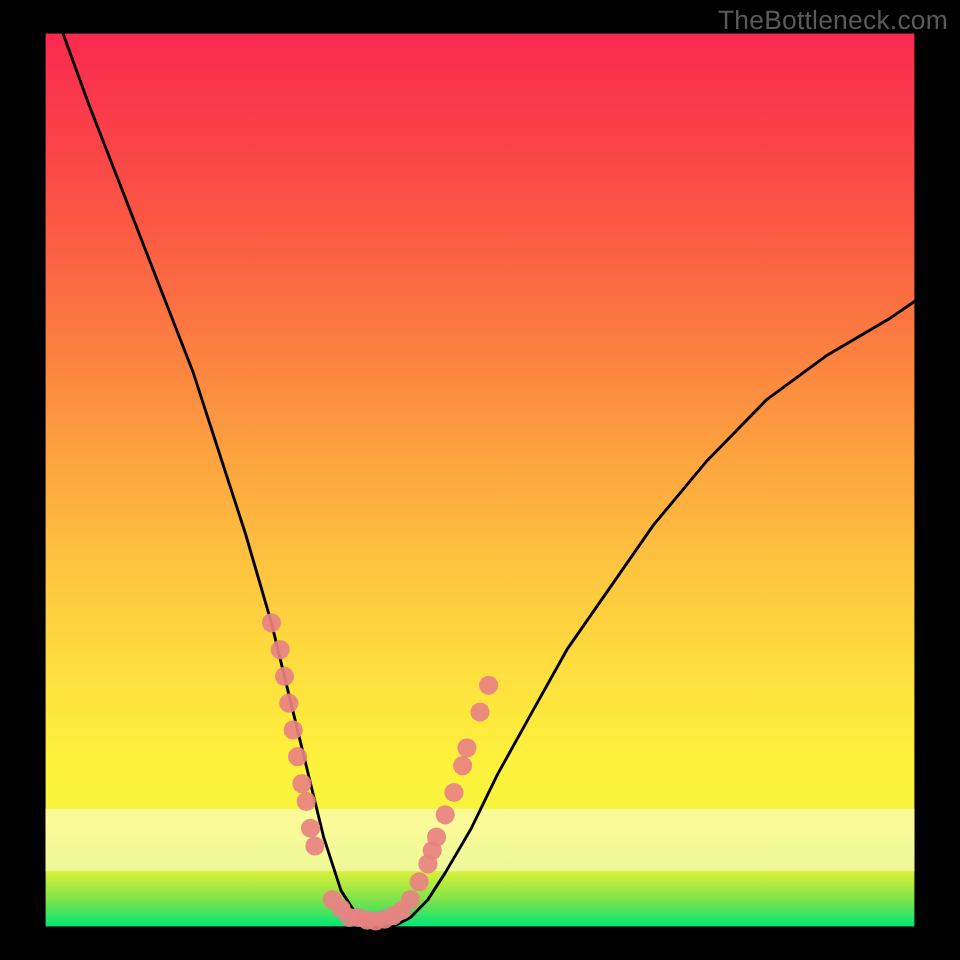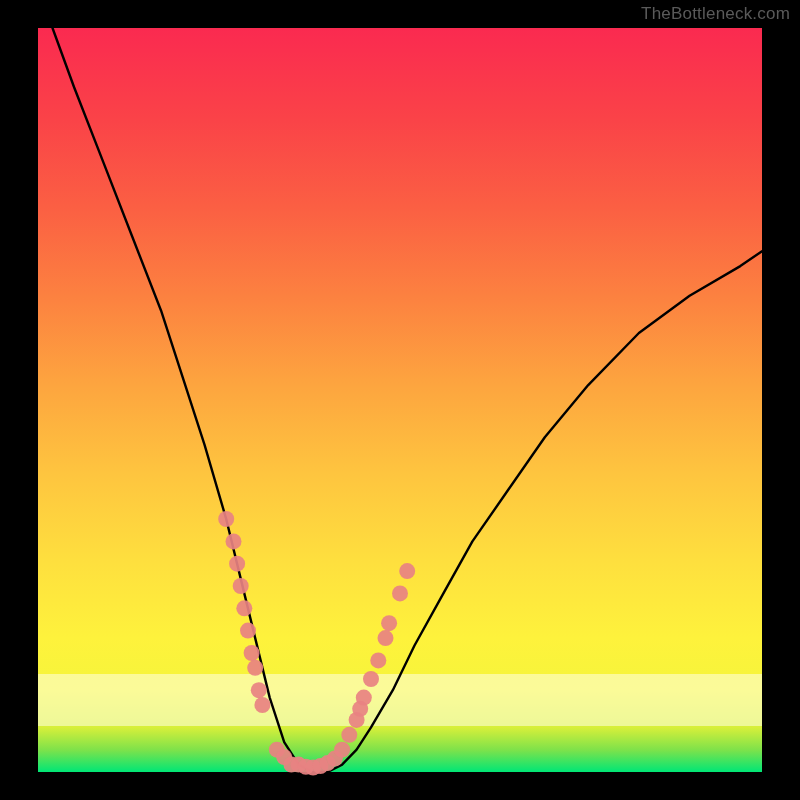--- a/index.html
+++ b/index.html
@@ -45,21 +45,21 @@
     position: absolute;
     left: 0;
     width: 100%;
     background: rgba(255,255,230,0.55);
   }
   .watermark {
     position: absolute;
     top: 4px;
     right: 10px;
     color: #5a5a5a;
-    font-size: 17px;
+    font-size: 22px;
     font-weight: 500;
     letter-spacing: 0.2px;
     user-select: none;
   }
   svg.curve {
     position: absolute;
     left: 0; top: 0;
     width: 100%; height: 100%;
     overflow: visible;
   }

